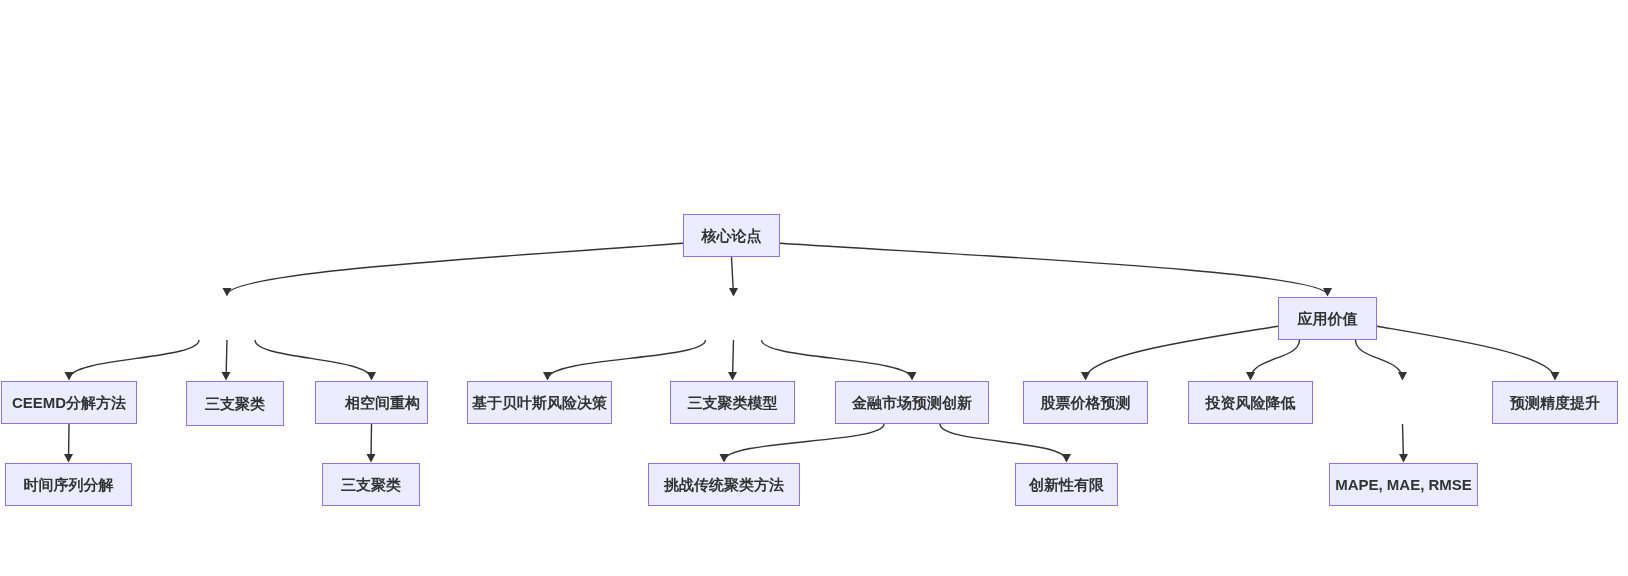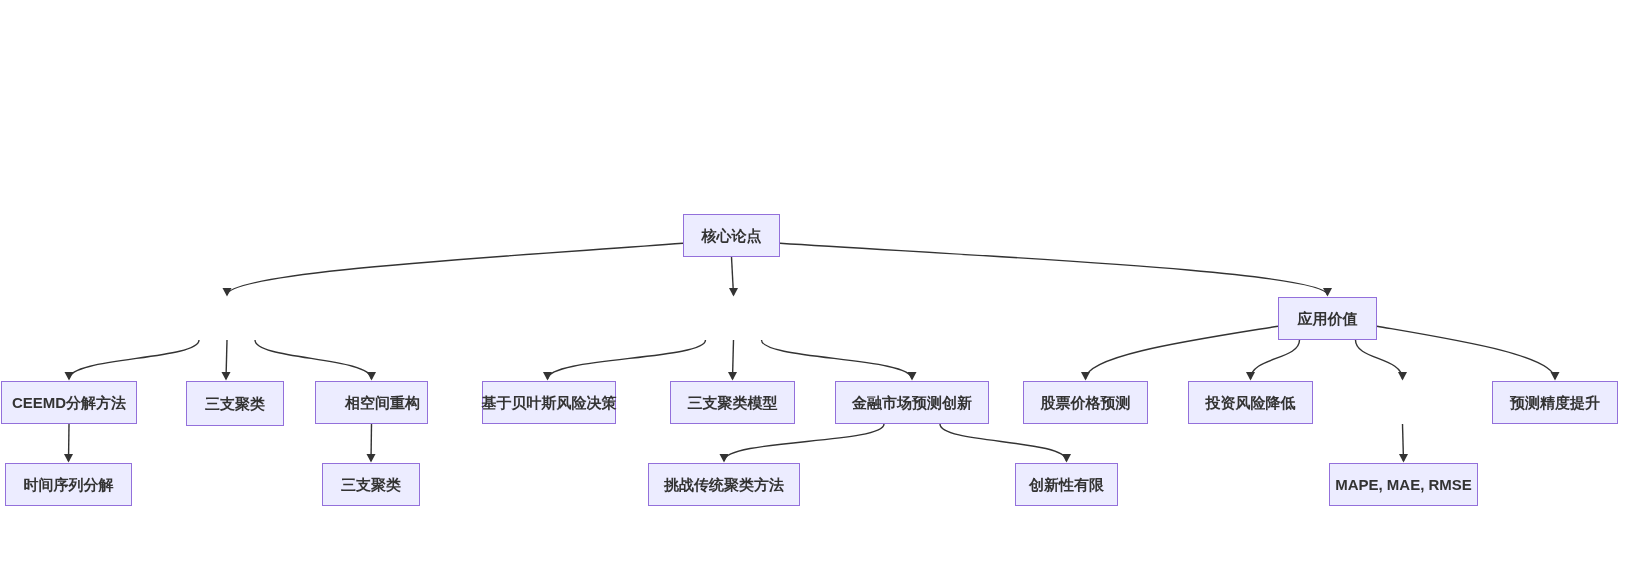--- a/index.html
+++ b/index.html
@@ -89,21 +89,21 @@
       <path d="M 1062 454 L 1071 454 L 1066.5 462.5 Z" class="arrow" style="fill: rgb(51, 51, 51);"></path>
       <path d="M 1402.5 424 L 1403.5 461" class="edge" style="stroke: rgb(51, 51, 51);"></path>
       <path d="M 1399 454 L 1408 454 L 1403.5 462.5 Z" class="arrow" style="fill: rgb(51, 51, 51);"></path>
     </svg>
 
 <div class="node" style="left: 683px; top: 214px; width: 97px; height: 43px; background: rgb(236, 236, 255); border-color: rgb(147, 112, 219); color: rgb(51, 51, 51);">核心论点</div>
     <div class="node" style="left: 1278px; top: 297px; width: 99px; height: 43px; background: rgb(236, 236, 255); border-color: rgb(147, 112, 219); color: rgb(51, 51, 51);">应用价值</div>
     <div class="node" style="left: 1px; top: 381px; width: 136px; height: 43px; background: rgb(236, 236, 255); border-color: rgb(147, 112, 219); color: rgb(51, 51, 51);">CEEMD分解方法</div>
     <div class="node" style="left: 186px; top: 381px; width: 98px; height: 45px; background: rgb(236, 236, 255); border-color: rgb(147, 112, 219); color: rgb(51, 51, 51);">三支聚类</div>
     <div class="node" style="left: 315px; top: 381px; width: 113px; height: 43px; background: rgb(236, 236, 255); border-color: rgb(147, 112, 219); color: rgb(51, 51, 51); padding-left: 22px;">相空间重构</div>
-    <div class="node" style="left: 482px; top: 381px; width: 134px; height: 43px; background: rgb(236, 236, 255); border-color: rgb(147, 112, 219); color: rgb(51, 51, 51);">基于贝叶斯风险决策</div>
+    <div class="node" style="left: 467px; top: 381px; width: 145px; height: 43px; background: rgb(236, 236, 255); border-color: rgb(147, 112, 219); color: rgb(51, 51, 51);">基于贝叶斯风险决策</div>
     <div class="node" style="left: 670px; top: 381px; width: 125px; height: 43px; background: rgb(236, 236, 255); border-color: rgb(147, 112, 219); color: rgb(51, 51, 51);">三支聚类模型</div>
     <div class="node" style="left: 835px; top: 381px; width: 154px; height: 43px; background: rgb(236, 236, 255); border-color: rgb(147, 112, 219); color: rgb(51, 51, 51);">金融市场预测创新</div>
     <div class="node" style="left: 1023px; top: 381px; width: 125px; height: 43px; background: rgb(236, 236, 255); border-color: rgb(147, 112, 219); color: rgb(51, 51, 51);">股票价格预测</div>
     <div class="node" style="left: 1188px; top: 381px; width: 125px; height: 43px; background: rgb(236, 236, 255); border-color: rgb(147, 112, 219); color: rgb(51, 51, 51);">投资风险降低</div>
     <div class="node" style="left: 1492px; top: 381px; width: 126px; height: 43px; background: rgb(236, 236, 255); border-color: rgb(147, 112, 219); color: rgb(51, 51, 51);">预测精度提升</div>
     <div class="node" style="left: 5px; top: 463px; width: 127px; height: 43px; background: rgb(236, 236, 255); border-color: rgb(147, 112, 219); color: rgb(51, 51, 51);">时间序列分解</div>
     <div class="node" style="left: 322px; top: 463px; width: 98px; height: 43px; background: rgb(236, 236, 255); border-color: rgb(147, 112, 219); color: rgb(51, 51, 51);">三支聚类</div>
     <div class="node" style="left: 648px; top: 463px; width: 152px; height: 43px; background: rgb(236, 236, 255); border-color: rgb(147, 112, 219); color: rgb(51, 51, 51);">挑战传统聚类方法</div>
     <div class="node" style="left: 1015px; top: 463px; width: 103px; height: 43px; background: rgb(236, 236, 255); border-color: rgb(147, 112, 219); color: rgb(51, 51, 51);">创新性有限</div>
     <div class="node" style="left: 1329px; top: 463px; width: 149px; height: 43px; background: rgb(236, 236, 255); border-color: rgb(147, 112, 219); color: rgb(51, 51, 51);">MAPE, MAE, RMSE</div>

